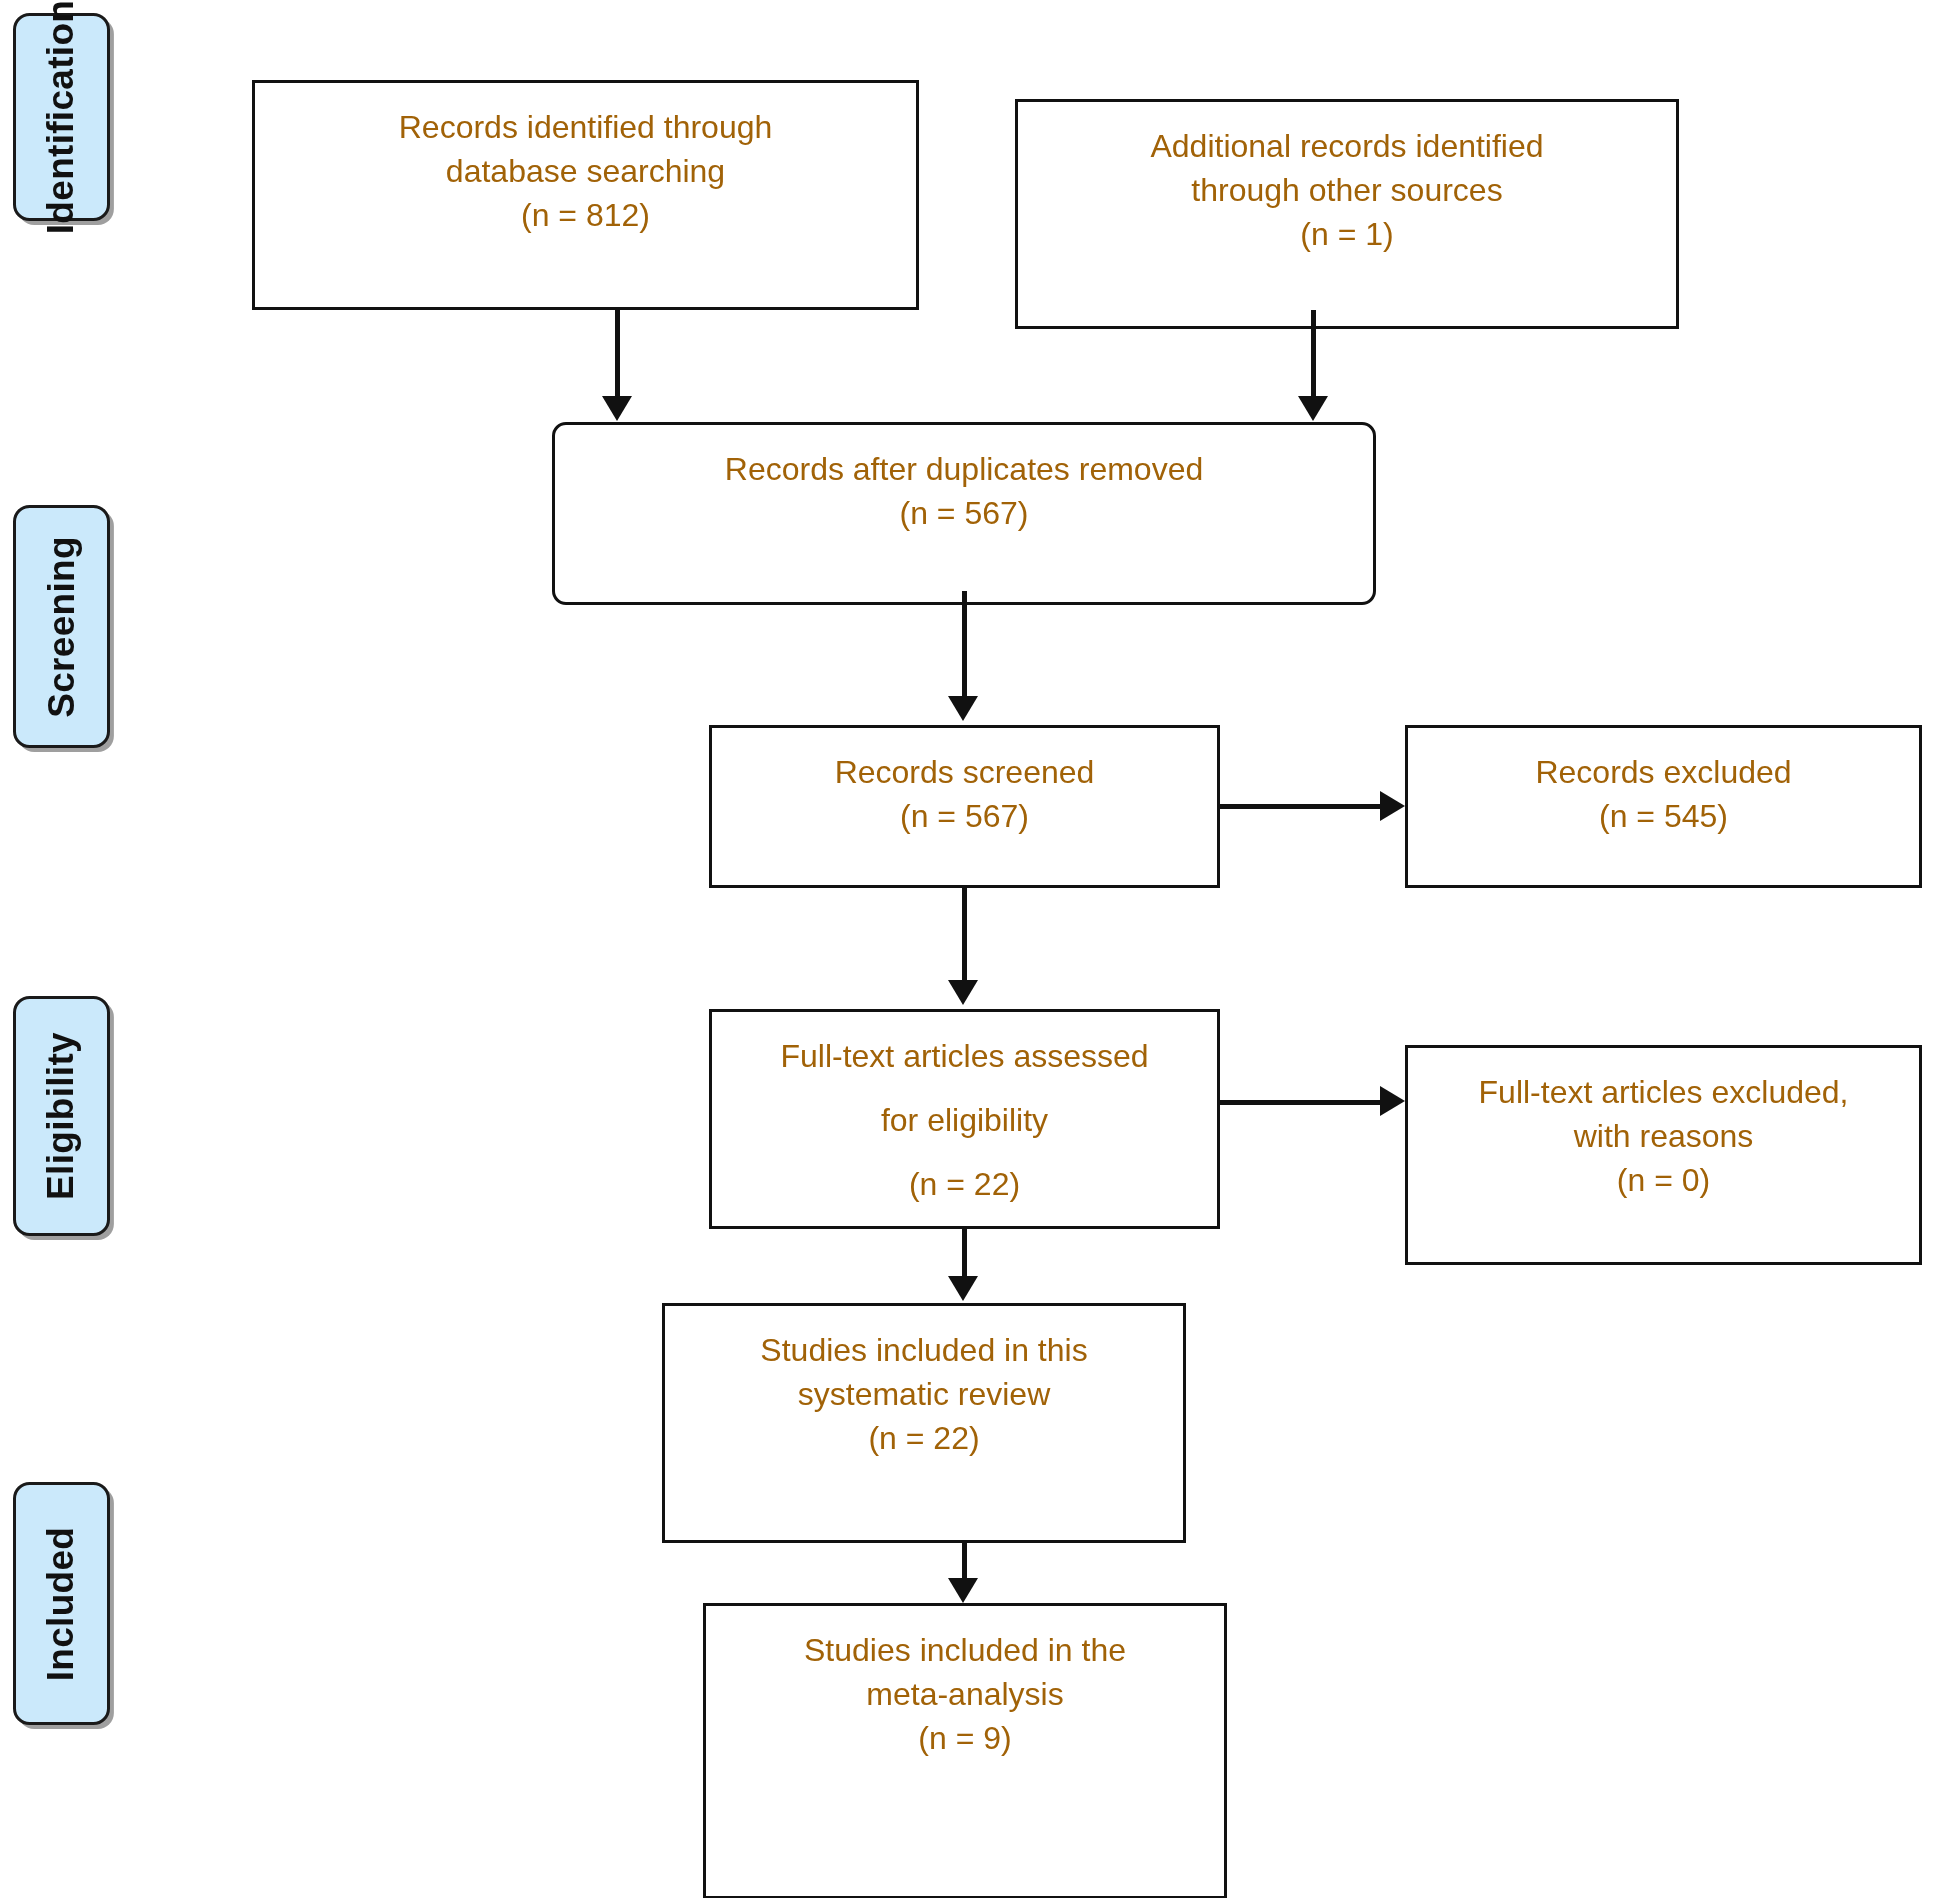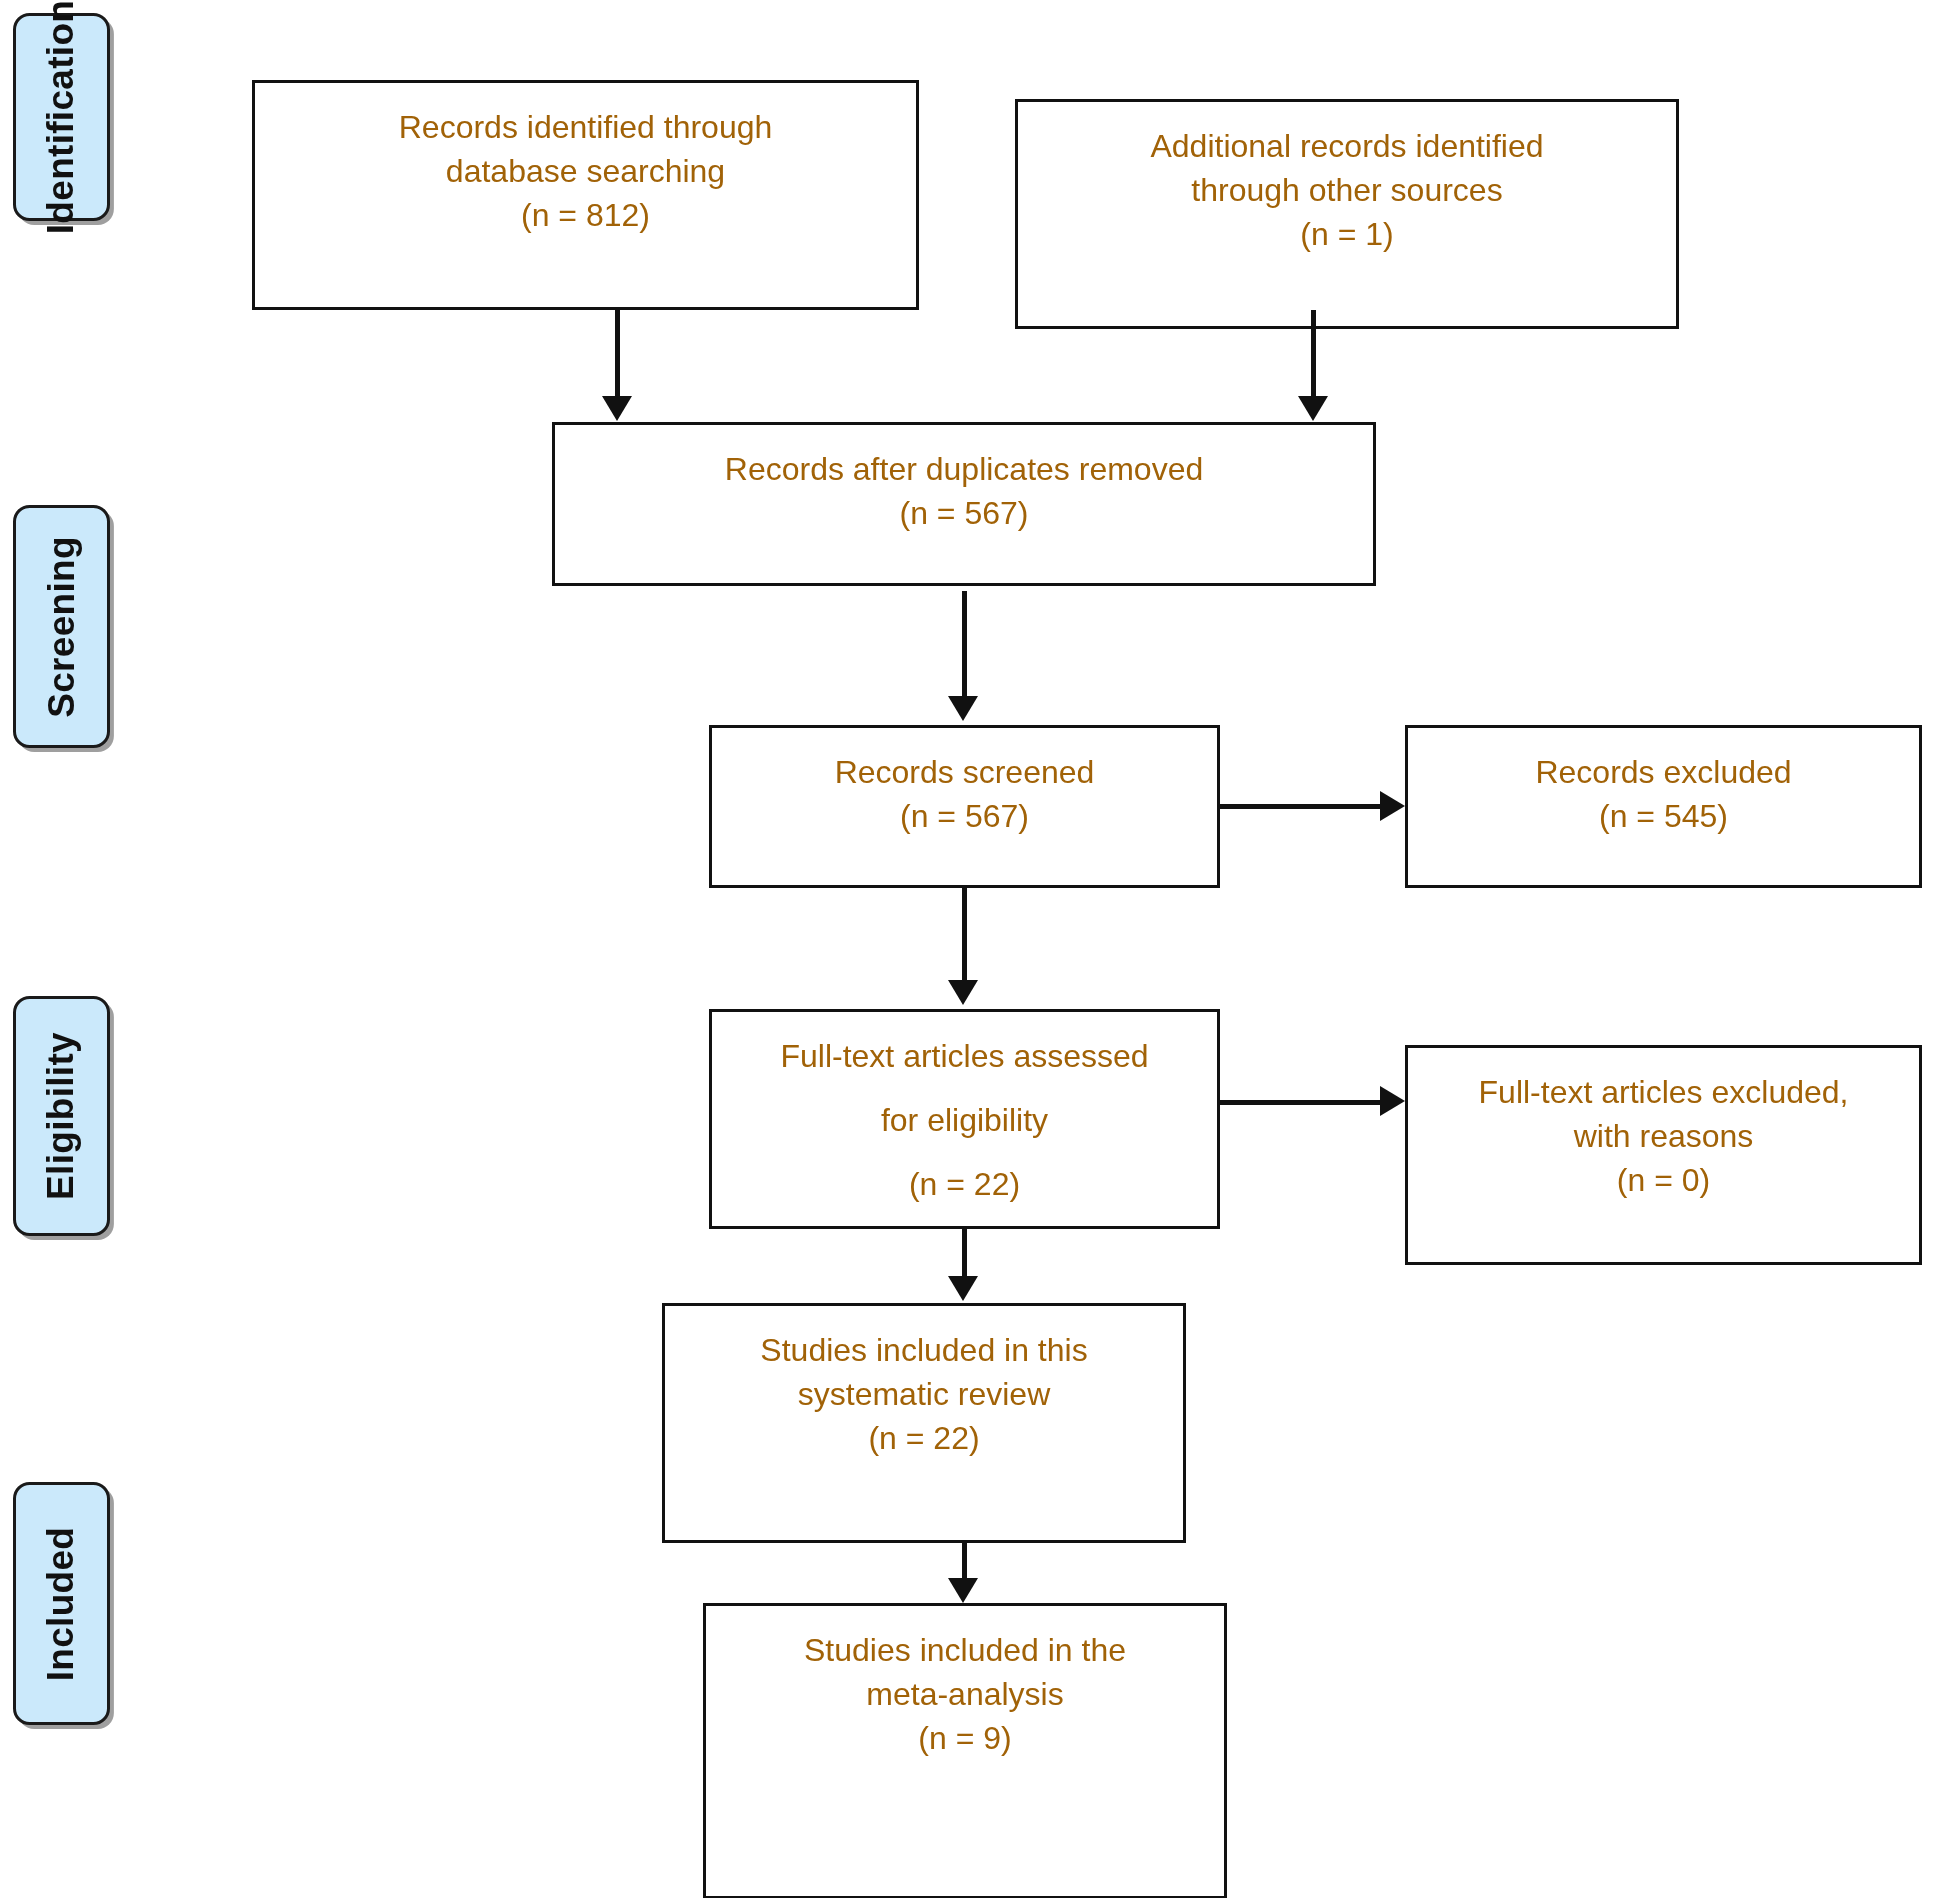--- a/index.html
+++ b/index.html
@@ -119,21 +119,21 @@
     <div class="line">through other sources</div>
     <div class="line">(n = 1)</div>
   </div>
 
   <div class="vline" style="left:615px; top:310px; height:89px;"></div>
   <div class="arrow-down" style="left:602px; top:396px;"></div>
 
   <div class="vline" style="left:1311px; top:310px; height:89px;"></div>
   <div class="arrow-down" style="left:1298px; top:396px;"></div>
 
-  <div class="flow-box" style="left:552px; top:422px; width:824px; height:164px;">
+  <div class="flow-box" style="left:552px; top:422px; width:824px; height:183px;border-radius:14px;">
     <div class="line">Records after duplicates removed</div>
     <div class="line">(n = 567)</div>
   </div>
 
   <div class="vline" style="left:962px; top:591px; height:109px;"></div>
   <div class="arrow-down" style="left:948px; top:696px;"></div>
 
   <div class="flow-box" style="left:709px; top:725px; width:511px; height:163px;text-align:right;">
     <div class="line">Records screened</div>
     <div class="line">(n = 567)</div>

